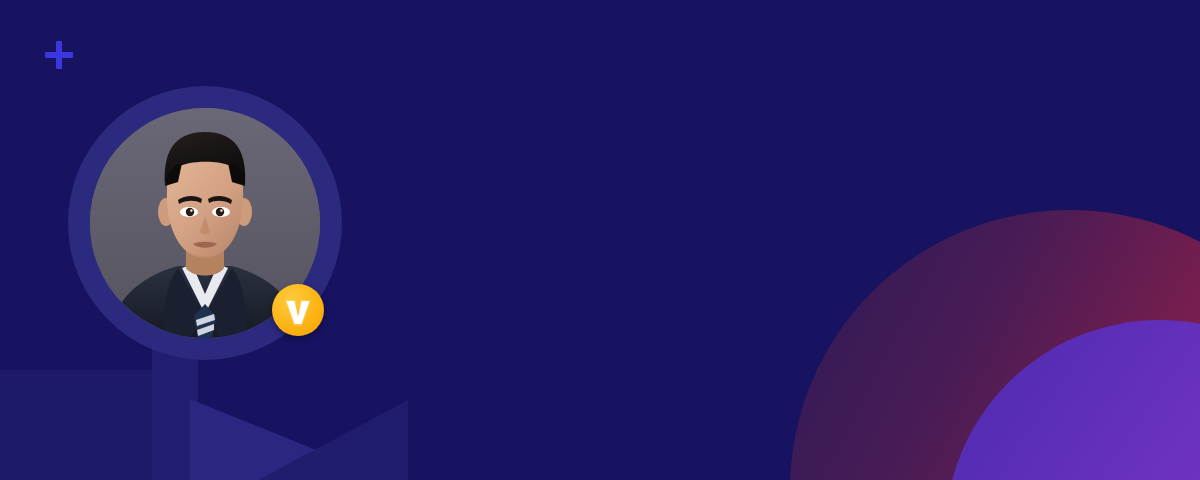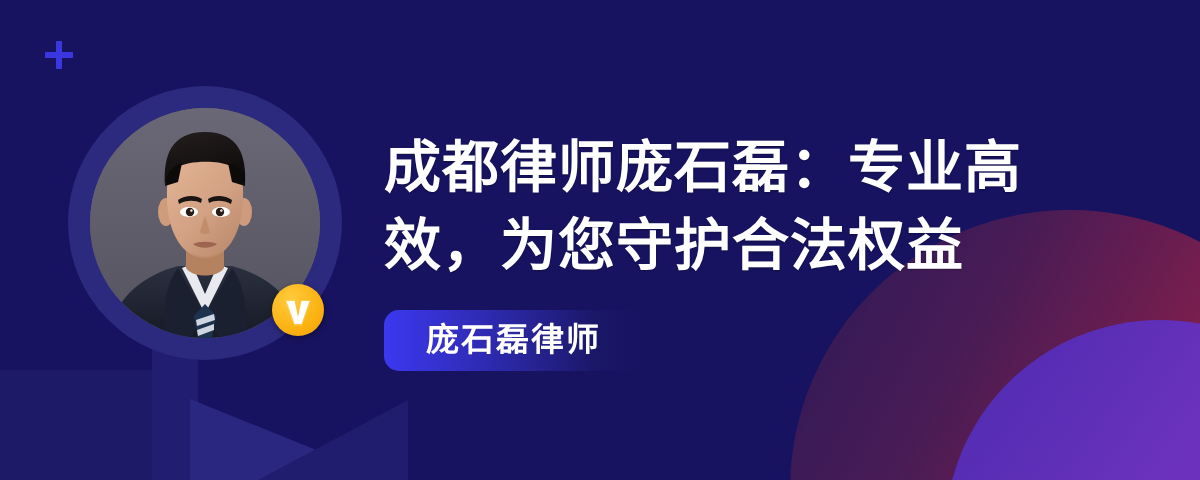--- a/index.html
+++ b/index.html
@@ -273,22 +273,14 @@
     </div>
 
     <div id="verified-badge">
       <svg width="52" height="52" viewBox="0 0 52 52" aria-hidden="true">
         <path d="M13 16 L23 16 L26 34 L29 16 L39 16 L30 42 L22 42 Z" fill="#ffffff" opacity="0.18"></path>
         <path d="M14.5 17 L22.5 17 L26 33 L29.5 17 L37.5 17 L29.5 40 L22.5 40 Z" fill="#ffffff"></path>
       </svg>
     </div>
   </div>
 
-  <div id="content">
-    <h1 id="headline">成都律师庞石磊：专业高
-效，为您守护合法权益</h1>
-
-    <div id="name-badge">
-      <span id="name-badge-label">庞石磊律师</span>
-    </div>
-  </div>
 
 </div>
 
 </body></html>

